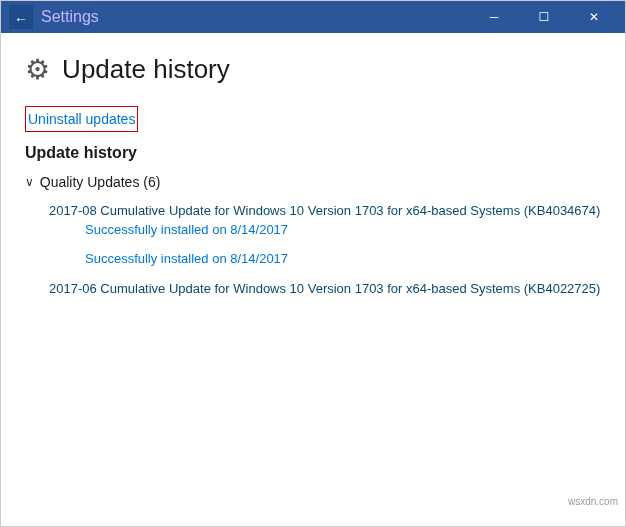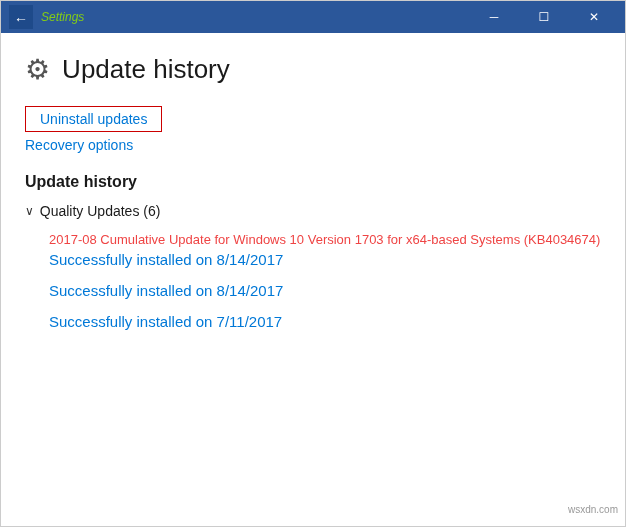--- a/index.html
+++ b/index.html
@@ -48,23 +48,22 @@
       border: none;
       color: white;
       cursor: pointer;
       display: flex;
       align-items: center;
       justify-content: center;
       font-size: 14px;
     }
 
     .title-bar-title {
-      color: #84cc16;
-      font-size: 12px;
-      font-style: italic;
+      color: #c4b5fd;
+      font-size: 16px;
     }
 
     .title-bar-controls {
       display: flex;
       gap: 4px;
     }
 
     .title-bar-btn {
       width: 46px;
       height: 32px;
@@ -108,23 +107,23 @@
       font-weight: 300;
       color: #1a1a1a;
     }
 
     .link-button {
       display: inline-block;
       color: #0078d7;
       font-size: 14px;
       cursor: pointer;
       text-decoration: none;
-      padding: 4px 14px;
+      padding: 4px 2px;
       border: 1.5px solid #c00;
-      margin-bottom: 4px;
+      margin-bottom: 12px;
     }
 
     .recovery-link {
       display: inline-block;
       color: #0078d7;
       font-size: 14px;
       cursor: pointer;
       text-decoration: none;
       margin-bottom: 20px;
     }
@@ -154,34 +153,35 @@
       color: #1a1a1a;
     }
 
     .update-item {
       margin-left: 24px;
       margin-bottom: 14px;
     }
 
     .update-name {
       font-size: 13px;
-      color: #ef4444;
+      color: #0c4a6e;
       line-height: 1.4;
       margin-bottom: 2px;
     }
 
     .update-status {
-      font-size: 15px;
+      font-size: 13px;
       color: #0078d7;
       cursor: pointer;
+      margin-left: 36px;
     }
 
     .watermark {
       position: absolute;
-      bottom: 12px;
+      bottom: 20px;
       right: 8px;
       font-size: 10px;
       color: #999;
     }
 
     ::-webkit-scrollbar {
       width: 6px;
     }
     ::-webkit-scrollbar-track {
       background: #f1f1f1;
@@ -216,21 +216,20 @@
       <div class="page-header">
         <span class="gear-icon">⚙</span>
         <h1 class="page-title">Update history</h1>
       </div>
 
       
       <a class="link-button">Uninstall updates</a>
       <br>
 
       
-      <a class="recovery-link">Recovery options</a>
 
       
       <div class="section-title">Update history</div>
 
       
       <div class="category-header">
         <span class="chevron">∨</span>
         <span class="category-title">Quality Updates (6)</span>
       </div>
 
@@ -238,20 +237,20 @@
       <div class="update-item">
         <div class="update-name">2017-08 Cumulative Update for Windows 10 Version 1703 for x64-based Systems (KB4034674)</div>
         <div class="update-status">Successfully installed on 8/14/2017</div>
       </div>
 
       <div class="update-item">
         <div class="update-status">Successfully installed on 8/14/2017</div>
       </div>
 
       <div class="update-item">
-        <div class="update-status">Successfully installed on 7/11/2017</div>
+        <div class="update-name">2017-06 Cumulative Update for Windows 10 Version 1703 for x64-based Systems (KB4022725)</div>
       </div>
 
     </div>
   </div>
 </div>
 
 <div class="watermark">wsxdn.com</div>
 
 </body></html>

